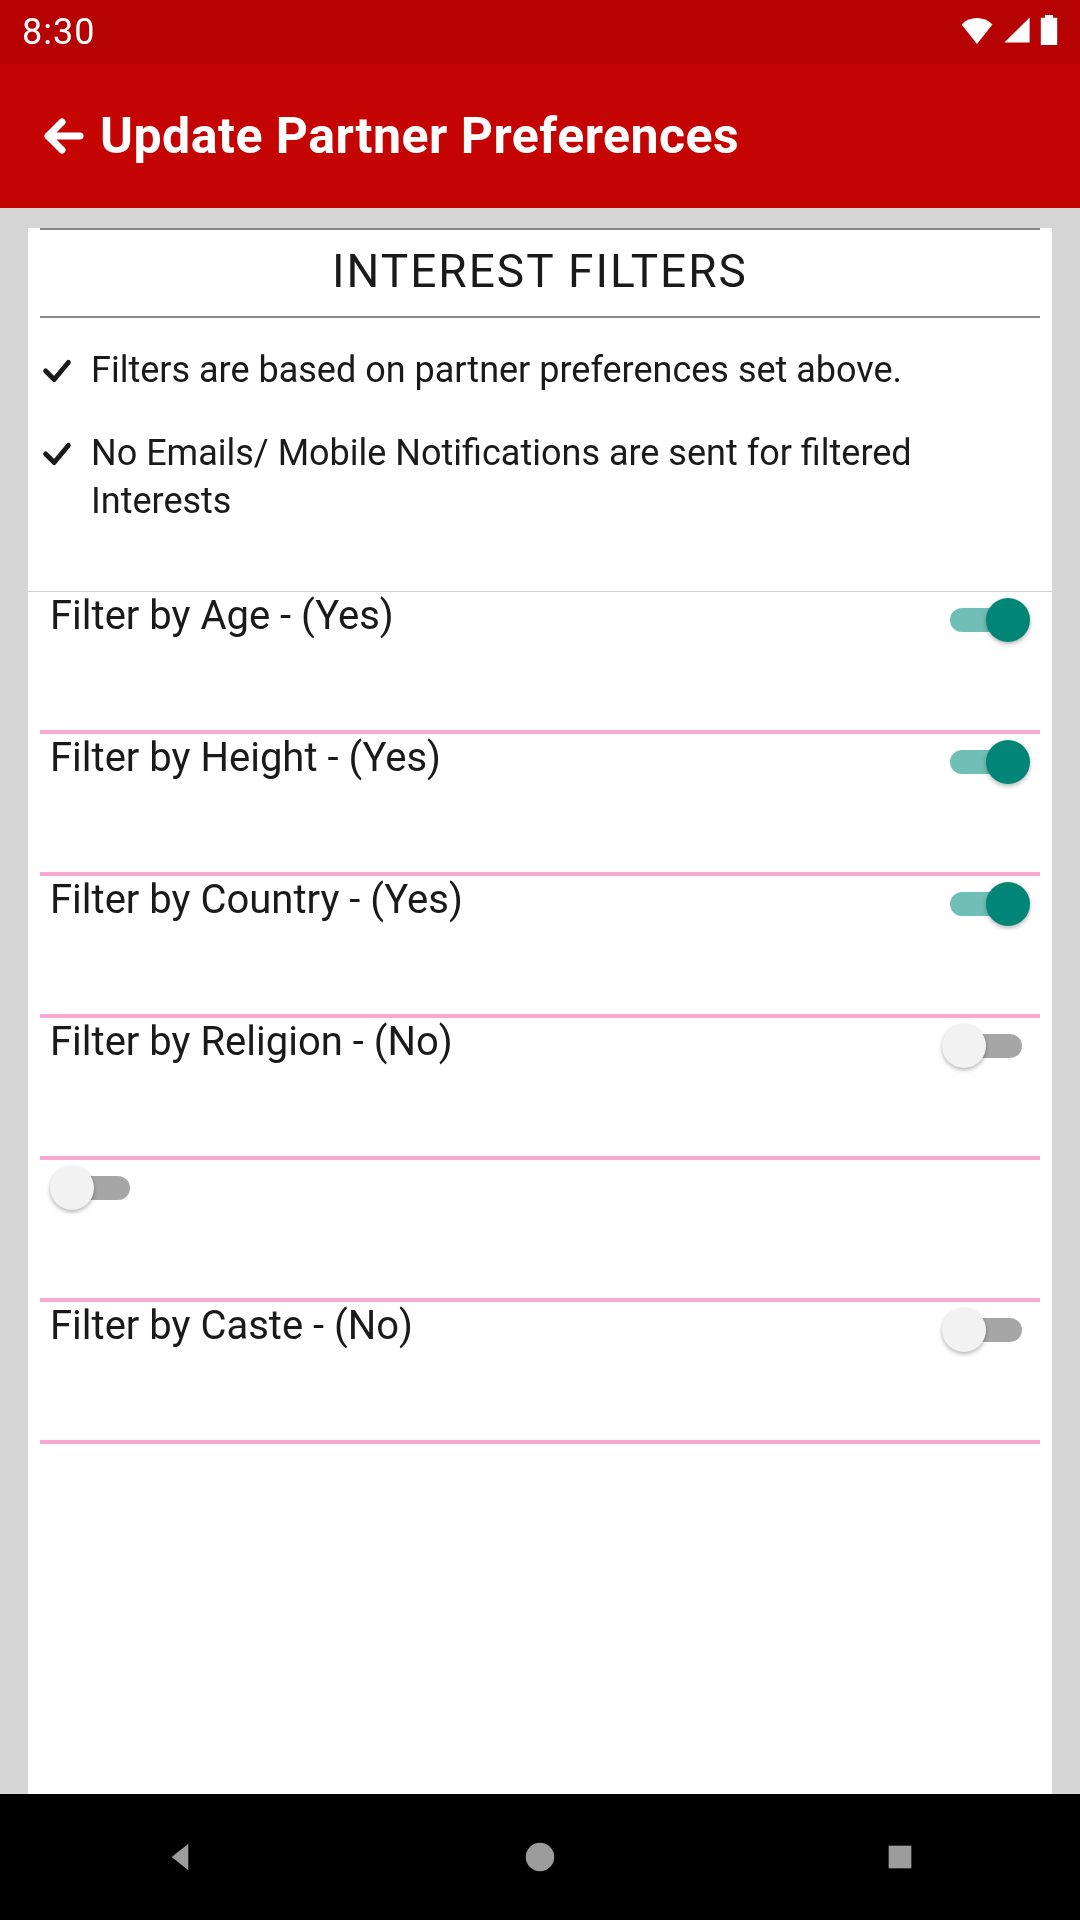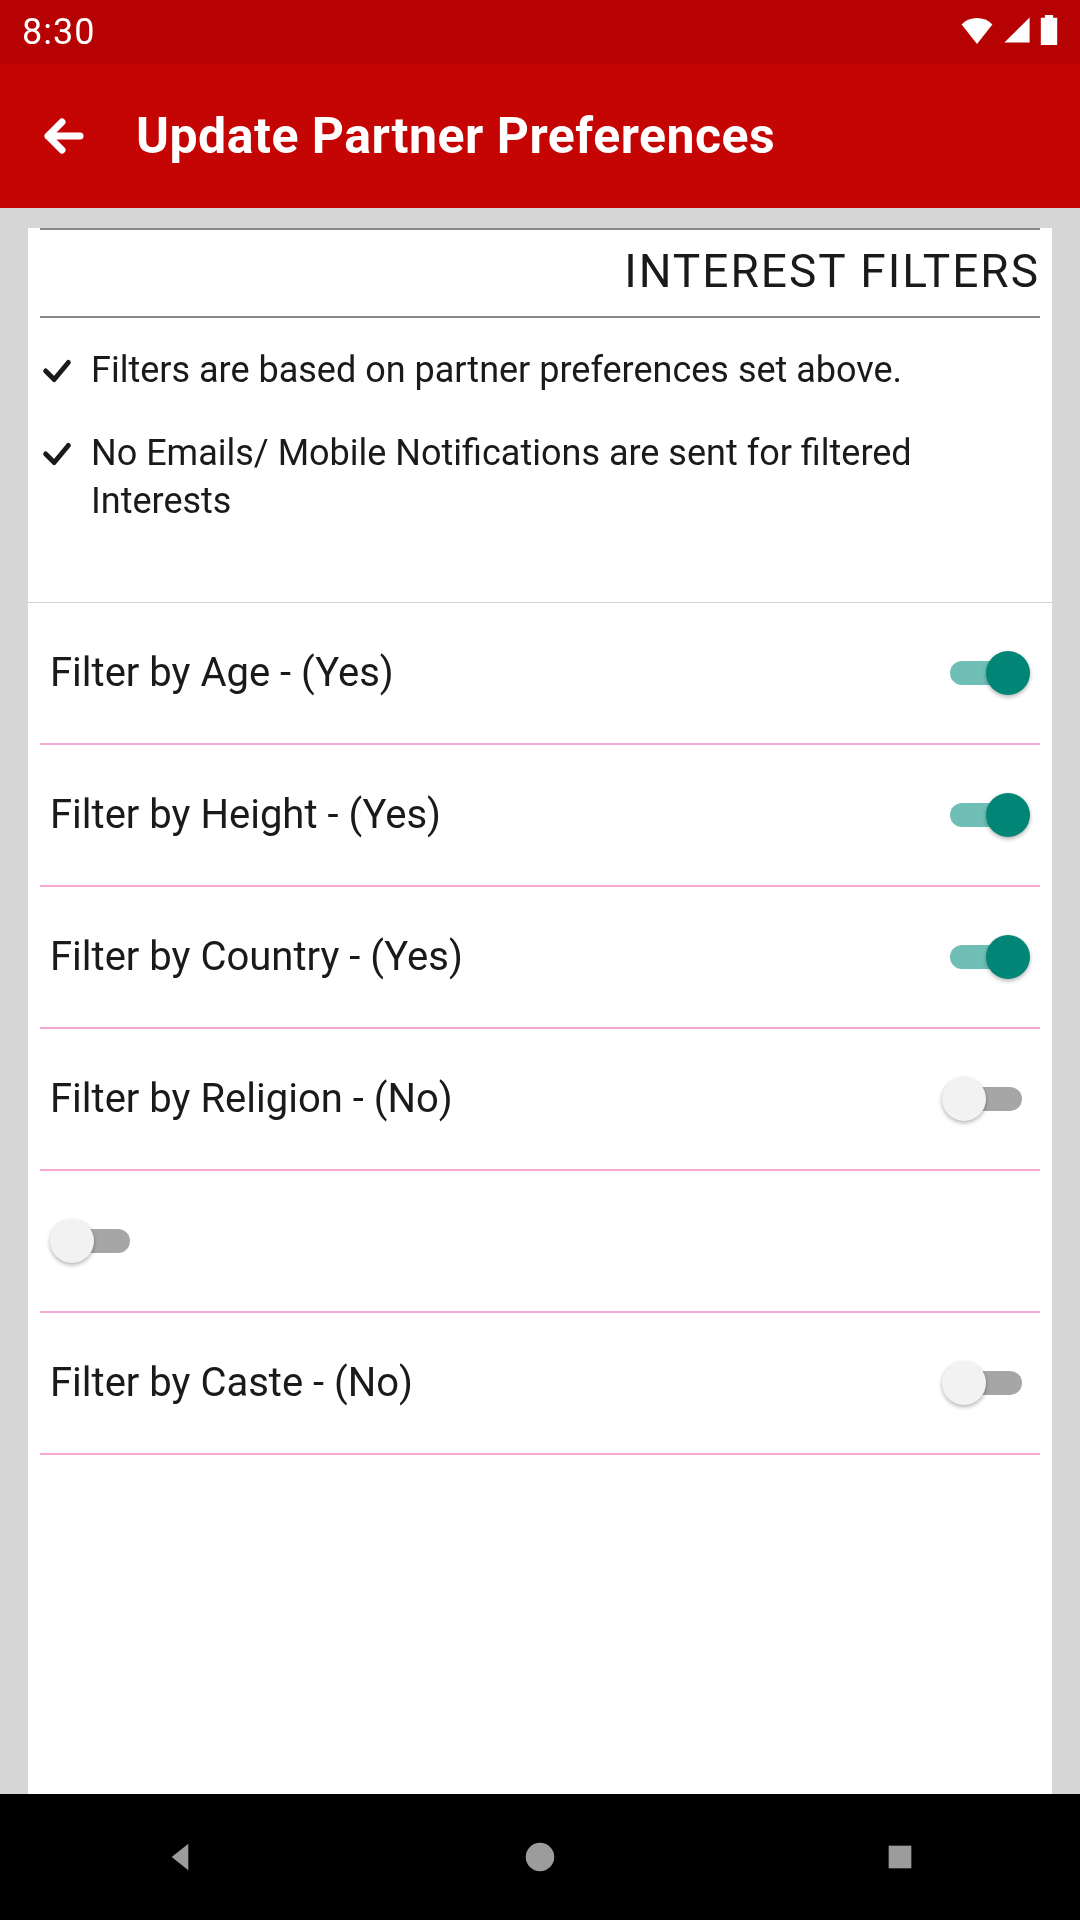--- a/index.html
+++ b/index.html
@@ -9,41 +9,41 @@
   
   .status-bar { height: 64px; background: #b60202; display: flex; align-items: center; justify-content: space-between; padding: 0 22px; color: #fff; }
   .status-time { font-size: 36px; font-weight: 400; letter-spacing: 1px; }
   .status-icons { display: flex; align-items: center; gap: 8px; }
   .status-icons svg { fill: #fff; }
 
   
   .app-bar { height: 144px; background: #c50404; display: flex; align-items: center; padding: 0 28px; }
   .back-btn { width: 72px; height: 72px; display: flex; align-items: center; justify-content: center; }
   .back-btn svg { width: 48px; height: 48px; stroke: #fff; fill: none; stroke-width: 3.5; }
-  .app-title { color: #fff; font-size: 50px; font-weight: 700; margin-left: 36px; letter-spacing: 0.5px; }
+  .app-title { color: #fff; font-size: 50px; font-weight: 700; letter-spacing: 0.5px; }
 
   
   .content-wrap { flex: 1; padding: 0 28px; overflow: hidden; }
   .card { background: #fff; height: 100%; position: relative; }
 
   
   .sec-header { border-top: 2px solid #888; border-bottom: 2px solid #888; margin: 20px 12px 0 12px; text-align: center; padding: 14px 0 18px 0; }
-  .sec-header-title { font-size: 46px; font-weight: 400; letter-spacing: 2px; color: #1a1a1a; text-align: right; }
+  .sec-header-title { font-size: 46px; font-weight: 400; letter-spacing: 2px; color: #1a1a1a; }
 
   
   .notes { padding: 28px 12px 60px 12px; }
   .note { display: flex; align-items: flex-start; font-size: 36px; line-height: 1.35; color: #1a1a1a; margin-bottom: 34px; gap: 9px; }
-  .note:last-child { margin-bottom: 16px; }
+  .note:last-child { margin-bottom: 5px; }
   .note .chk { flex: 0 0 auto; width: 34px; height: 34px; margin-right: 8px; margin-top: 6px; }
   .note .chk svg { width: 34px; height: 34px; stroke: #1a1a1a; fill: none; stroke-width: 3.5; }
   .note-text { flex: 1; }
 
   
   .filters { border-top: 1px solid #d0d0d0; }
-  .filter-row { display: flex; align-items: center; justify-content: space-between; height: 142px; padding: 0 10px 0 10px; border-bottom: 2px solid #f9a8d4; margin: 0 12px; }
+  .filter-row { display: flex; justify-content: space-between; height: 142px; padding: 0 10px 0 10px; border-bottom: 4px solid #f9a8d4; margin: 0 12px; }
   .filter-label { font-size: 40px; color: #1a1a1a; }
 
   
   .toggle { width: 88px; height: 56px; position: relative; }
   .toggle-track { position: absolute; left: 8px; right: 8px; top: 50%; transform: translateY(-50%); height: 24px; border-radius: 14px; }
   .toggle-thumb { position: absolute; top: 50%; transform: translateY(-50%); width: 44px; height: 44px; border-radius: 50%; box-shadow: 0 2px 4px rgba(0,0,0,0.3); }
   .toggle.on .toggle-track { background: #6fbfb7; }
   .toggle.on .toggle-thumb { right: 0; background: #008577; }
   .toggle.off .toggle-track { background: #a6a6a6; }
   .toggle.off .toggle-thumb { left: 0; background: #f2f2f2; }

